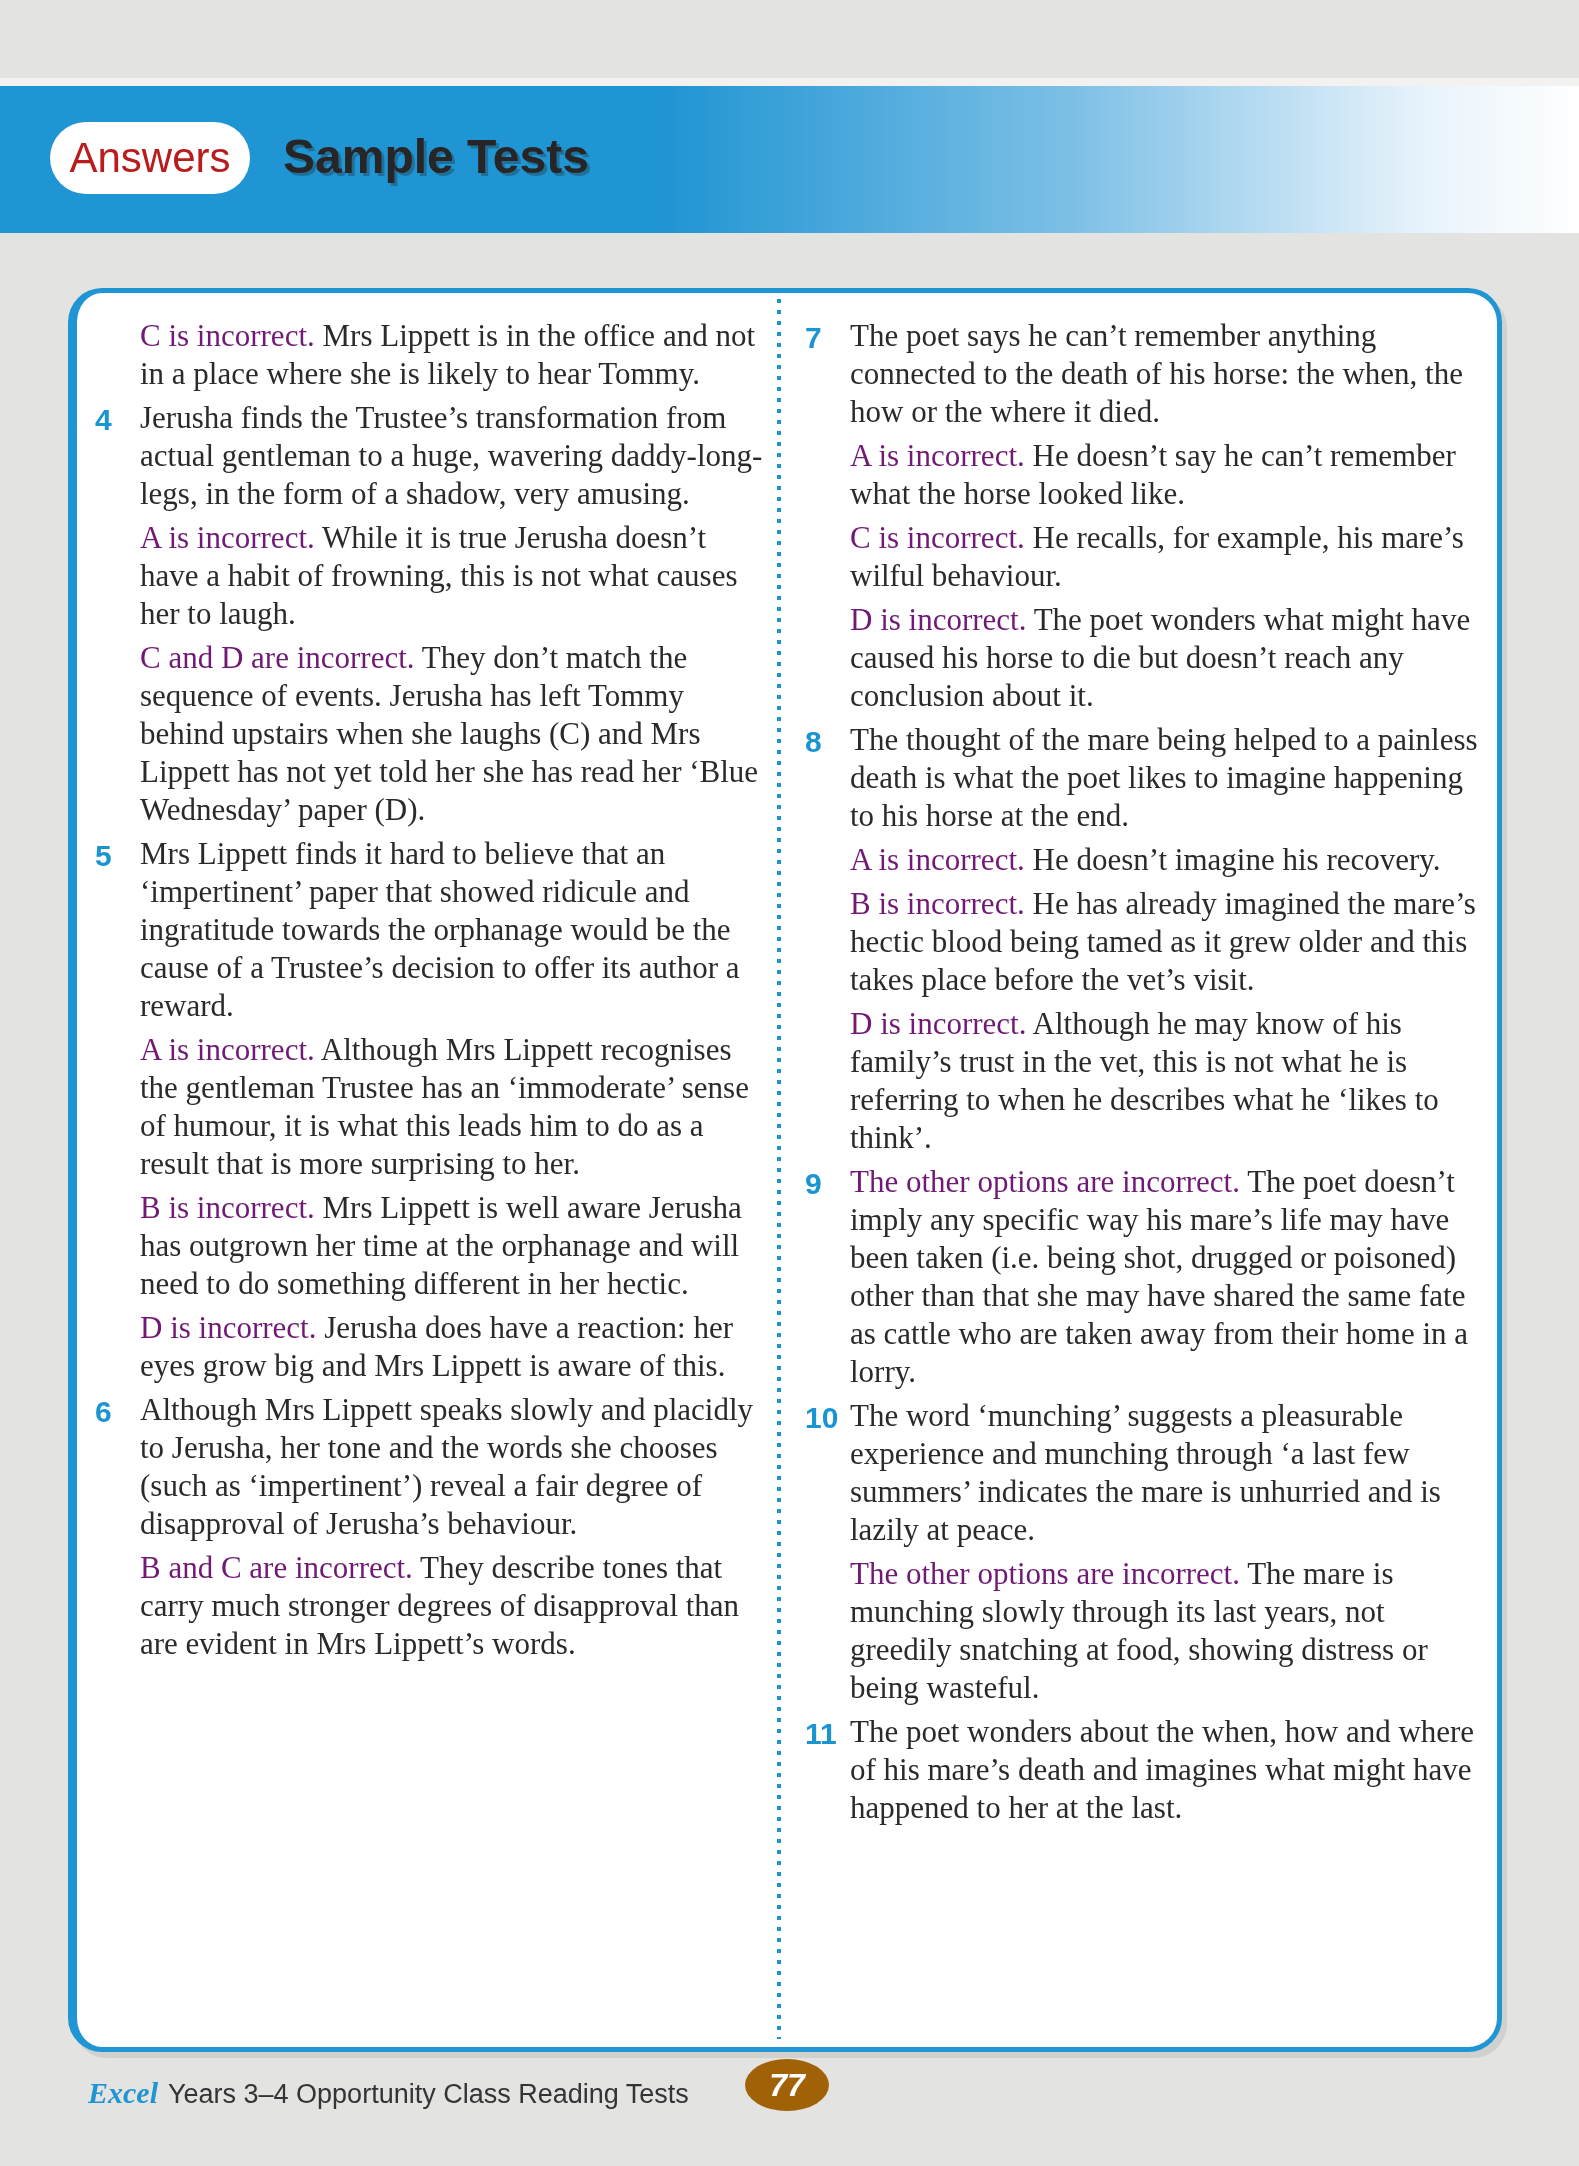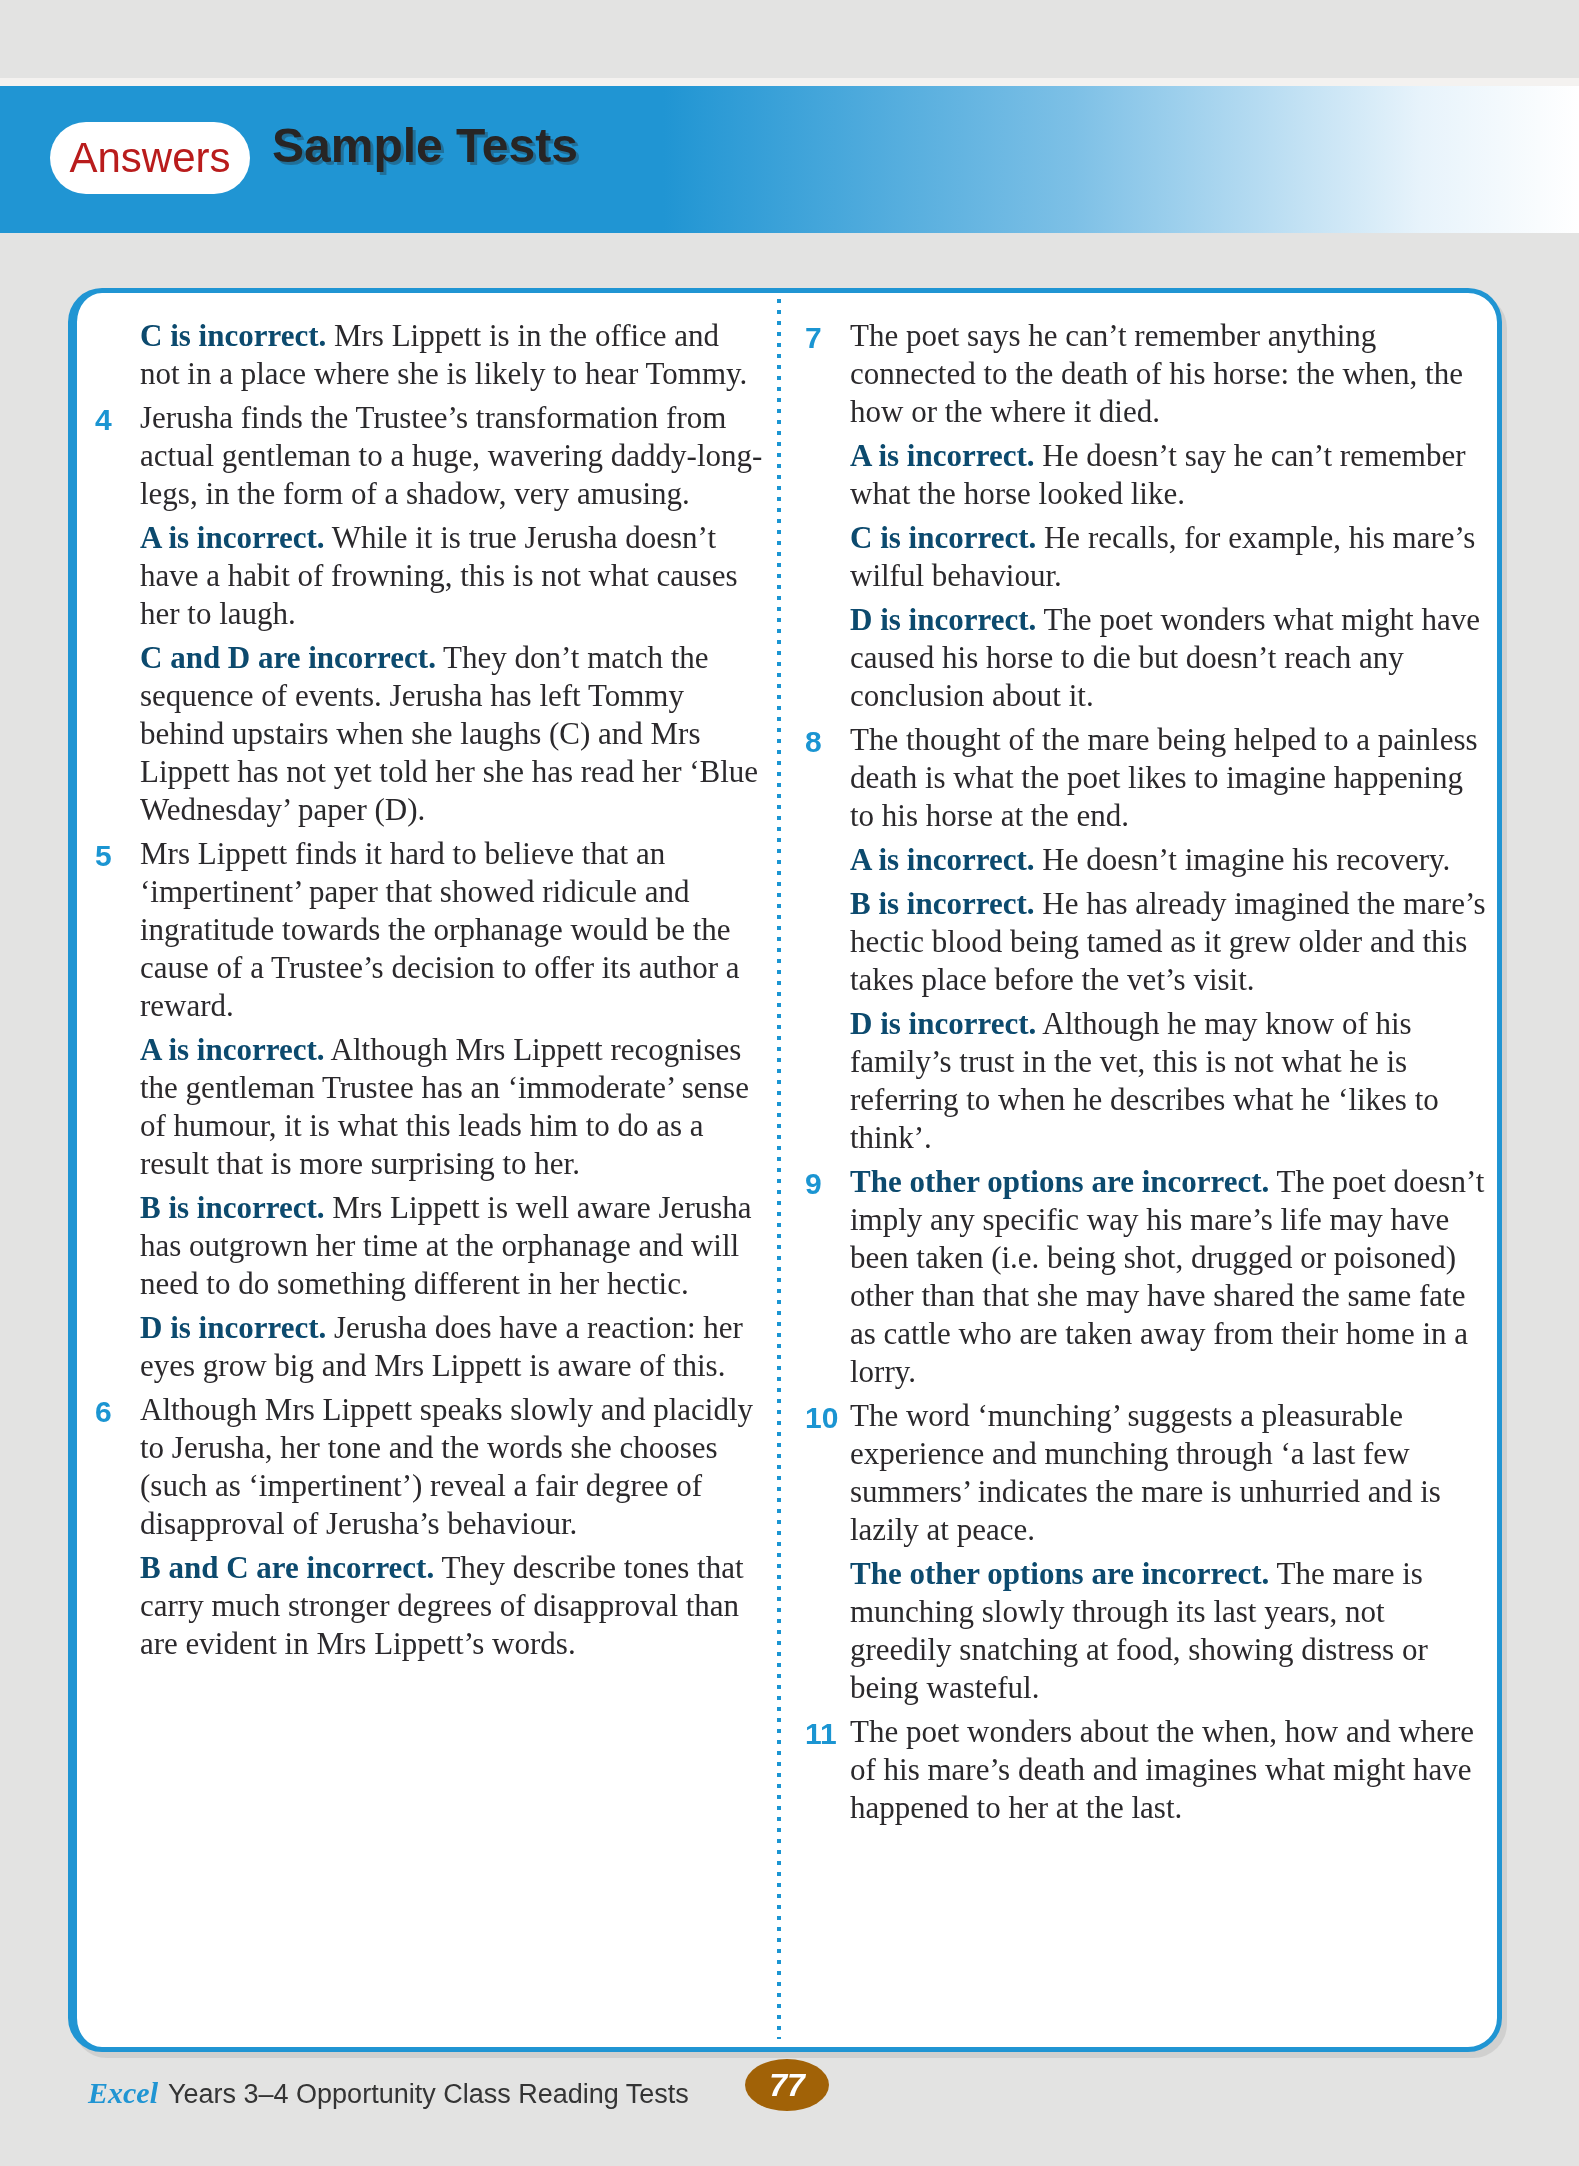--- a/index.html
+++ b/index.html
@@ -5,36 +5,36 @@
   html,body{margin:0;padding:0;background:#e3e3e2;}
   .page{position:relative;width:1579px;height:2166px;background:#e3e3e2;overflow:hidden;
         font-family:"Liberation Serif",serif;color:#2b292c;}
   
   .header-strip{position:absolute;left:0;top:78px;width:100%;height:8px;background:#f4f2f0;}
   .header-bar{position:absolute;left:0;top:86px;width:100%;height:147px;
       background:linear-gradient(90deg,#2095d3 0%,#2095d3 42%,#7dc0e6 68%,#e7f3fb 90%,#ffffff 100%);}
   .answers-pill{position:absolute;left:50px;top:36px;width:200px;height:72px;background:#ffffff;
       border-radius:38px;display:flex;align-items:center;justify-content:center;}
   .answers-pill span{font-family:"Liberation Sans",sans-serif;font-weight:normal;font-size:42px;color:#b91c1c;}
-  .page-title{position:absolute;left:272px;top:32px;margin:0;font-family:"Liberation Sans",sans-serif;
+  .page-title{position:absolute;left:272px;top:32px;margin:11px;font-family:"Liberation Sans",sans-serif;
       font-weight:bold;font-size:48px;color:#272525;text-shadow:3px 3px 0 rgba(35,31,32,0.32);}
   
   .content-box{position:absolute;left:68px;top:288px;width:1434px;height:1764px;background:#ffffff;
       border:5px solid #2095d3;border-left-width:9px;border-radius:34px;box-sizing:border-box;
       box-shadow:5px 6px 0 rgba(140,140,140,0.22);overflow:hidden;}
   .divider{position:absolute;left:700px;top:6px;bottom:8px;width:4px;
       background-image:repeating-linear-gradient(to bottom,#1b95d2 0 4px,transparent 4px 11px);}
   .col{position:absolute;top:24px;font-size:31px;line-height:38px;}
   .col-left{left:18px;width:668px;}
   .col-right{left:728px;width:688px;}
   .item{display:grid;grid-template-columns:45px 1fr;margin:0;}
   .num{font-family:"Liberation Sans",sans-serif;font-weight:bold;font-size:30px;color:#1b95d2;
       padding-top:2px;}
   .para{margin:0 0 6px 0;}
-  .lead{font-weight:bold;color:#0c4a6e;}
+  .lead{font-weight:normal;color:#701a75;}
   
   .footer{position:absolute;left:0;top:2056px;width:100%;height:60px;}
   .footer-text{position:absolute;left:88px;top:20px;font-family:"Liberation Sans",sans-serif;
       font-size:27px;color:#343434;white-space:nowrap;}
   .brand{font-family:"Liberation Serif",serif;font-style:italic;font-weight:bold;font-size:30px;
       color:#2095d3;margin-right:10px;}
   .page-badge{position:absolute;left:745px;top:3px;width:84px;height:52px;background:#a16207;
       border-radius:50%;display:flex;align-items:center;justify-content:center;}
   .page-badge span{font-family:"Liberation Sans",sans-serif;font-weight:bold;font-style:italic;
       font-size:32px;color:#ffffff;}

